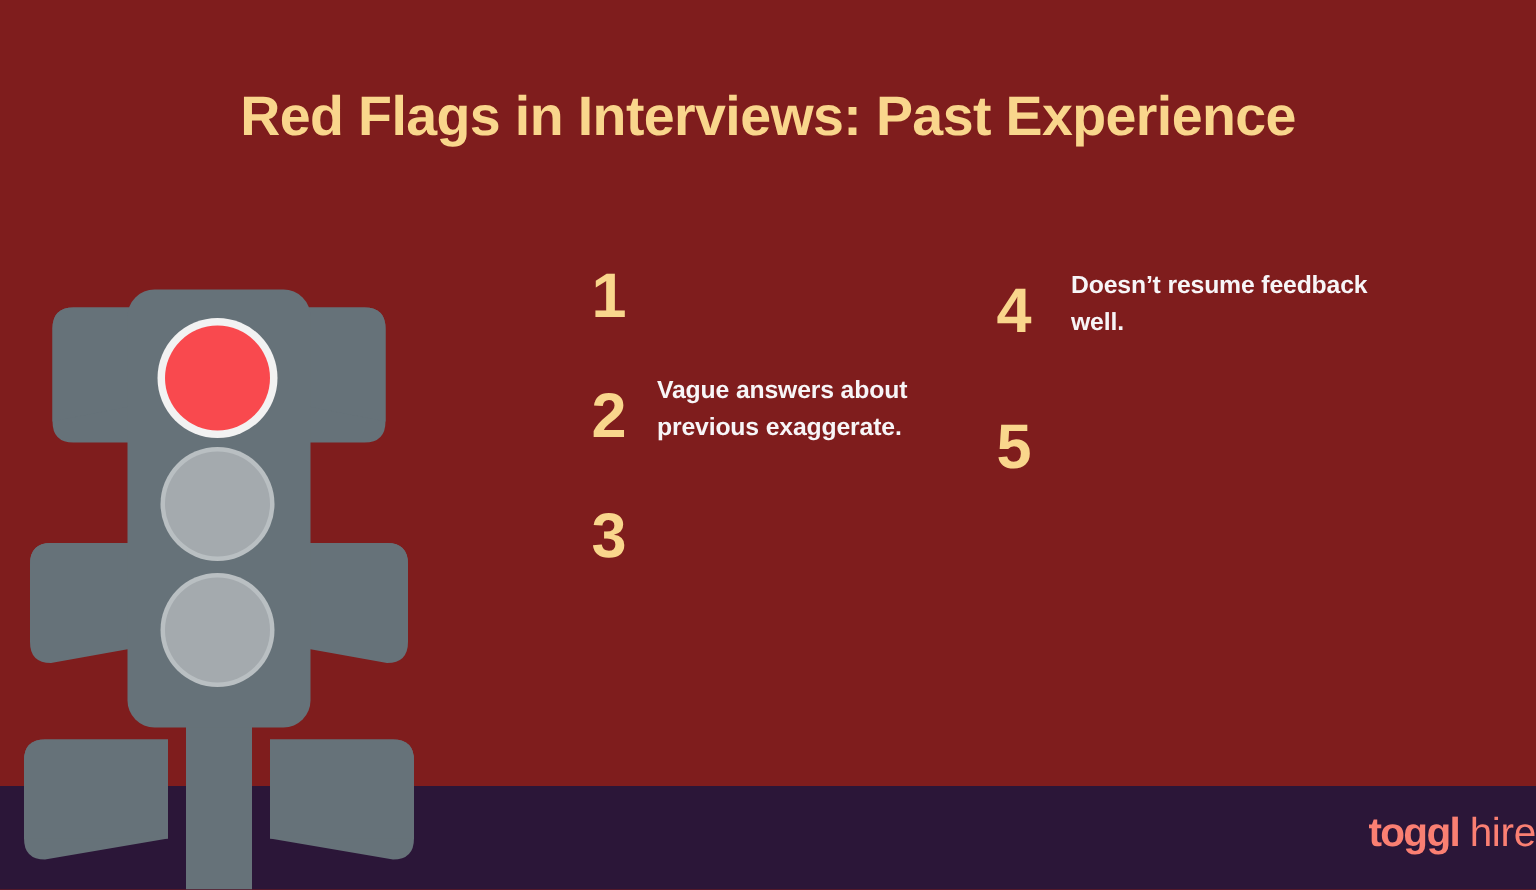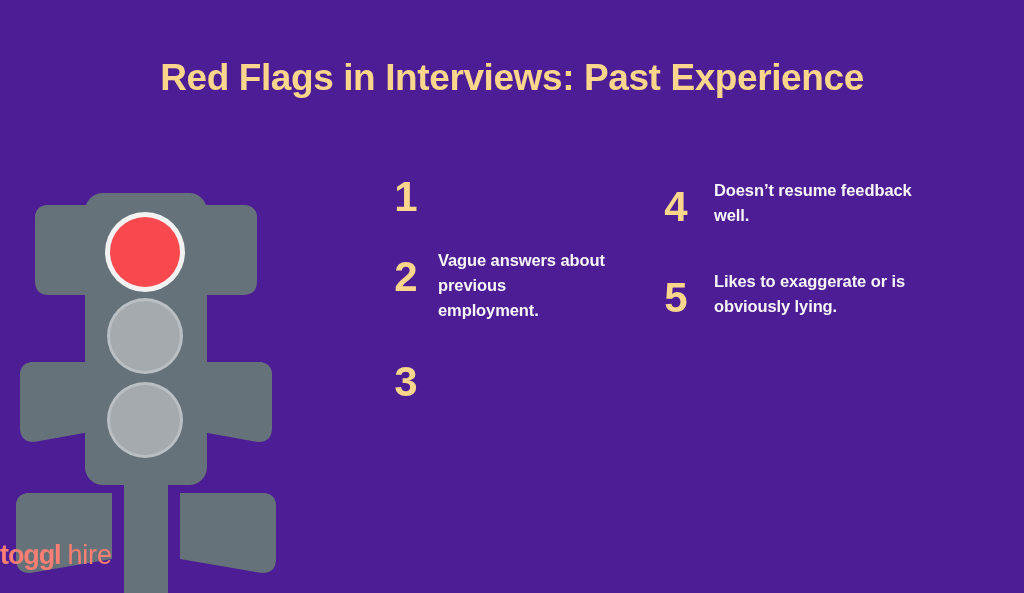--- a/index.html
+++ b/index.html
@@ -9,22 +9,22 @@
   body {
     width: 1024px;
     height: 593px;
     background: #2b1638;
     font-family: "Liberation Sans", sans-serif;
     overflow: hidden;
   }
   .poster {
     position: relative;
     width: 1024px;
-    height: 593px;
-    background: #4c1d95;
+    height: 524px;
+    background: #7f1d1d;
   }
 
   
   .title {
     position: absolute;
     left: 0;
     top: 57px;
     width: 1024px;
     text-align: center;
     color: #f9d68c;
@@ -80,21 +80,21 @@
     line-height: 1.52;
     letter-spacing: -0.1px;
   }
 
   
   .logo {
     position: absolute;
     left: 0;
     top: 540px;
     width: 1024px;
-    text-align: left;
+    text-align: right;
     white-space: nowrap;
   }
   .logo-toggl {
     color: #fa7f72;
     font-size: 27px;
     font-weight: bold;
     letter-spacing: -1.1px;
   }
   .logo-hire {
     color: #fa7f72;
@@ -145,35 +145,34 @@
       <circle cx="129" cy="240" r="35" fill="#a4aaae"></circle>
     </svg>
   </div>
 
   <div class="col col-left">
     <div class="item">
       <div class="num">1</div>
     </div>
     <div class="item">
       <div class="num">2</div>
-      <div class="txt">Vague answers about previous employment.</div>
+      <div class="txt">Vague answers about previous exaggerate.</div>
     </div>
     <div class="item">
       <div class="num">3</div>
     </div>
   </div>
 
   <div class="col col-right">
     <div class="item">
       <div class="num">4</div>
       <div class="txt">Doesn’t resume feedback well.</div>
     </div>
     <div class="item">
       <div class="num">5</div>
-      <div class="txt">Likes to exaggerate or is obviously lying.</div>
     </div>
   </div>
 
   <div class="logo">
     <span class="logo-toggl">toggl</span><span class="logo-hire">hire</span>
   </div>
 
 </div>
 
 </body></html>

